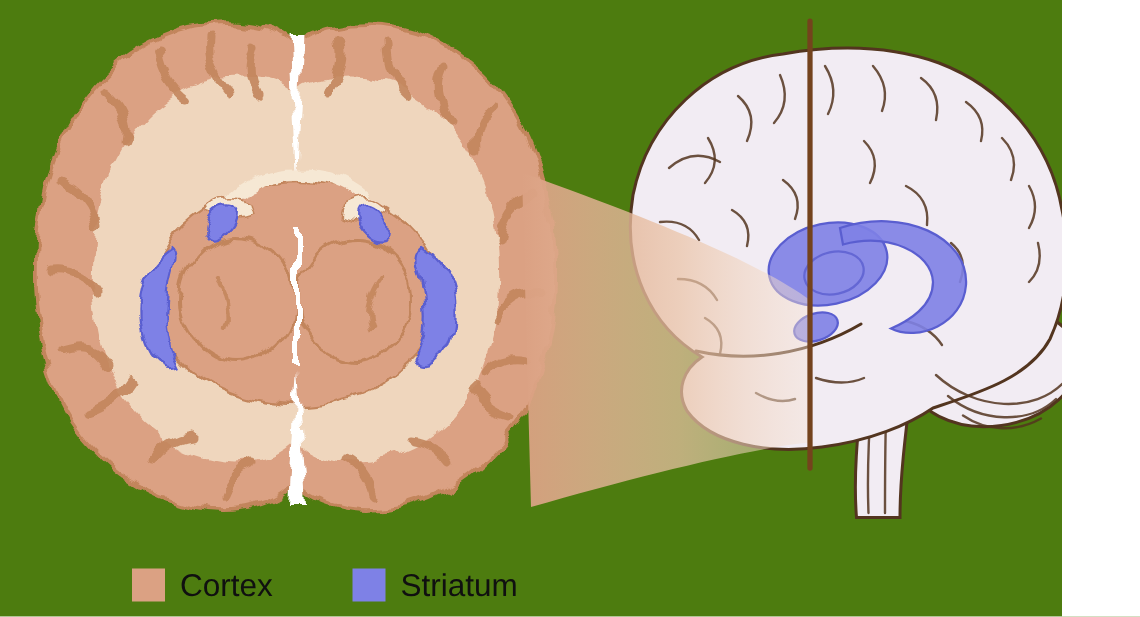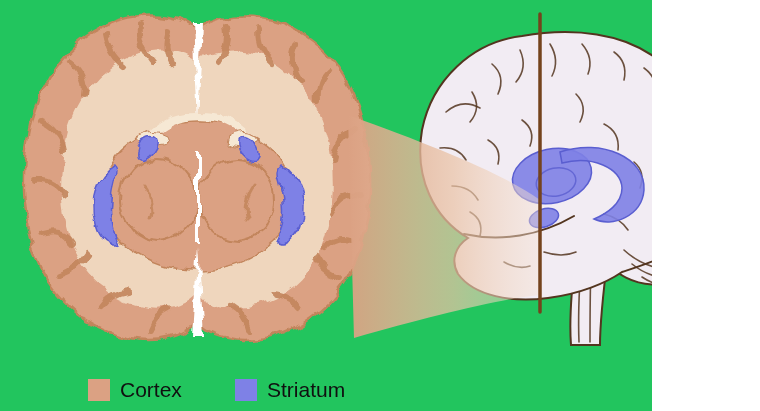--- a/index.html
+++ b/index.html
@@ -1,16 +1,16 @@
 <!DOCTYPE html>
 <html style="--cortex: #dba183; --cortex_light: #efd6bd; --cortex_outline: #c2855c; --cream: #f6e8d4; --striatum: #7e81e6; --striatum_outline: #5a5ed0; --brain_fill: #f2ecf3; --brain_line: #53351f; --section_line: #74431d;"><head>
 <meta charset="utf-8">
 <style>
   html,body{margin:0;padding:0;background:#ffffff;}
-  .stage{position:relative;width:652px;height:411px;background:#22c55e;overflow:hidden;}
+  .stage{position:relative;width:708px;height:411px;background:#4d7c0f;overflow:hidden;}
   svg{display:block;}
   .cortex-outer{fill:var(--cortex,#dba183);stroke:var(--cortex_outline,#c2855c);stroke-width:2.5;}
   .inner-matter{fill:var(--cortex_light,#efd6bd);stroke:none;}
   .central-mass{fill:var(--cortex,#dba183);stroke:var(--cortex_outline,#c2855c);stroke-width:1.5;}
   .sulcus{stroke:var(--cortex_outline,#c2855c);stroke-width:6;fill:none;stroke-linecap:round;opacity:.9;}
   .sulcus-thin{stroke:var(--cortex_outline,#c2855c);stroke-width:3;fill:none;stroke-linecap:round;opacity:.85;}
   .fissure{fill:#ffffff;stroke:none;}
   .cream-line{stroke:var(--cream,#f6e8d4);fill:none;stroke-linecap:round;}
   .ventricle{fill:var(--cream,#f6e8d4);stroke:var(--cortex_outline,#c2855c);stroke-width:1;}
   .thalamus{fill:var(--cortex,#dba183);stroke:var(--cortex_outline,#c2855c);stroke-width:2;}

